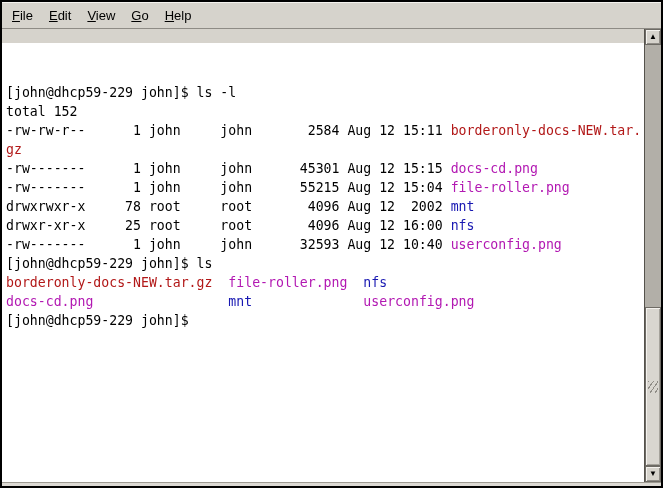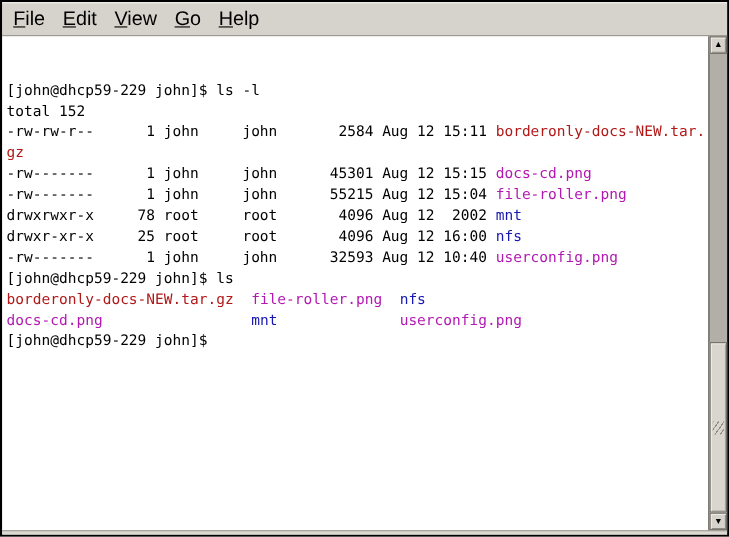--- a/index.html
+++ b/index.html
@@ -17,39 +17,40 @@
   .menubar {
     flex: 0 0 27px;
     display: flex; align-items: center;
     padding-left: 2px;
     background: #d6d3cc;
     border-top: 1px solid #f4f2ee;
     border-bottom: 1px solid #8e8b85;
   }
   .menu-item {
     padding: 4px 8px;
-    font-size: 18px;
+    font-size: 13px;
     color: #000;
     cursor: default;
     white-space: nowrap;
   }
   .menu-item u { text-decoration: underline; }
 
   .main { flex: 1 1 auto; display: flex; min-height: 0; }
 
   .terminal {
     flex: 1 1 auto;
     background: #ffffff;
     overflow: hidden;
     padding: 2px 0 0 4px;
     font-family: "DejaVu Sans Mono", monospace;
     font-size: 13.2px;
     line-height: 19px;
     white-space: pre;
     color: #000000;
+    margin-top: 14px;
   }
   .tline { height: 19px; }
 
   .scrollbar {
     flex: 0 0 17px;
     position: relative;
     background: #b2afa8;
     border-left: 1px solid #55524c;
   }
   .sb-btn {

